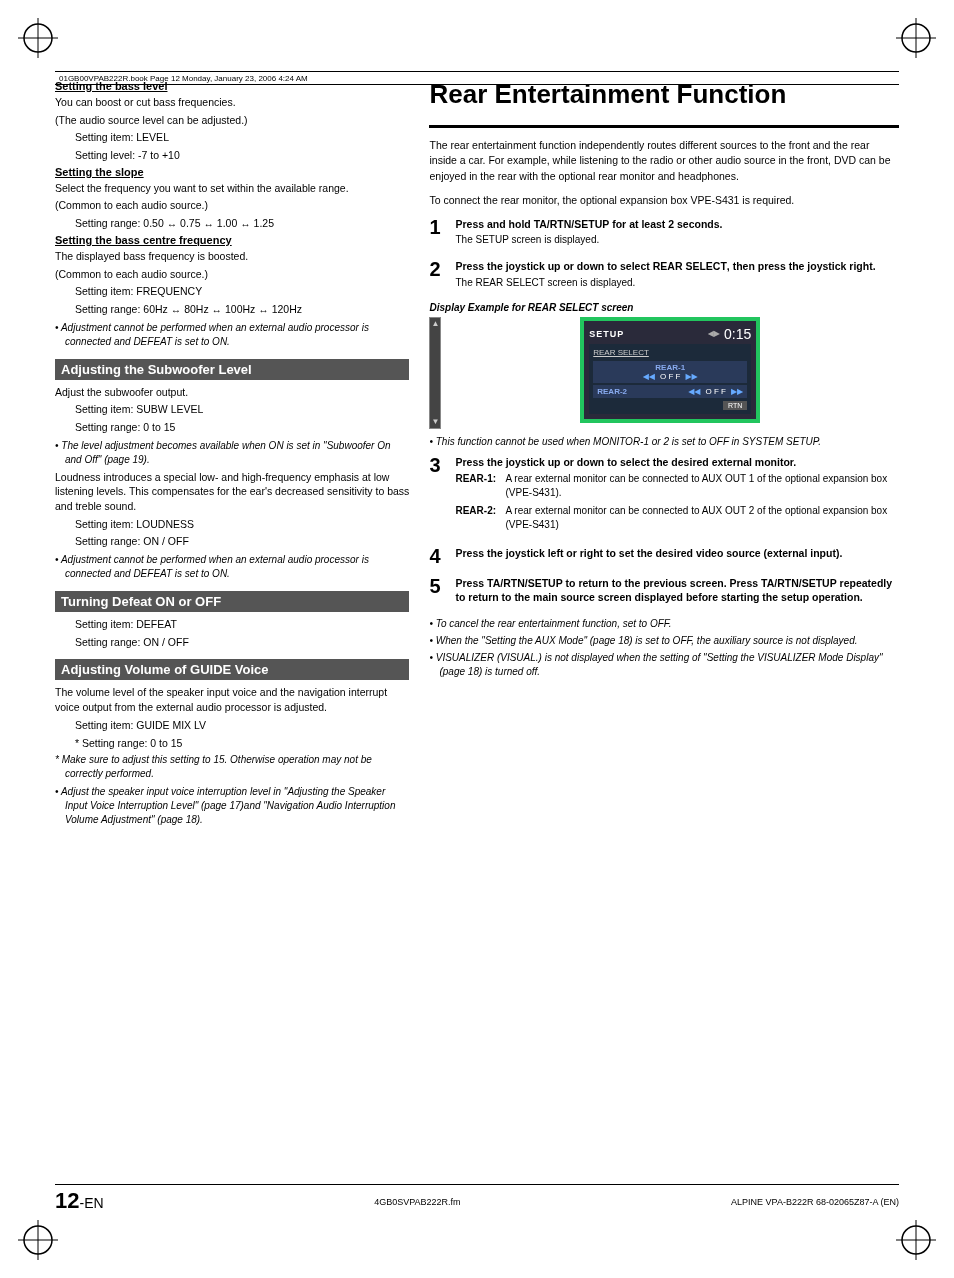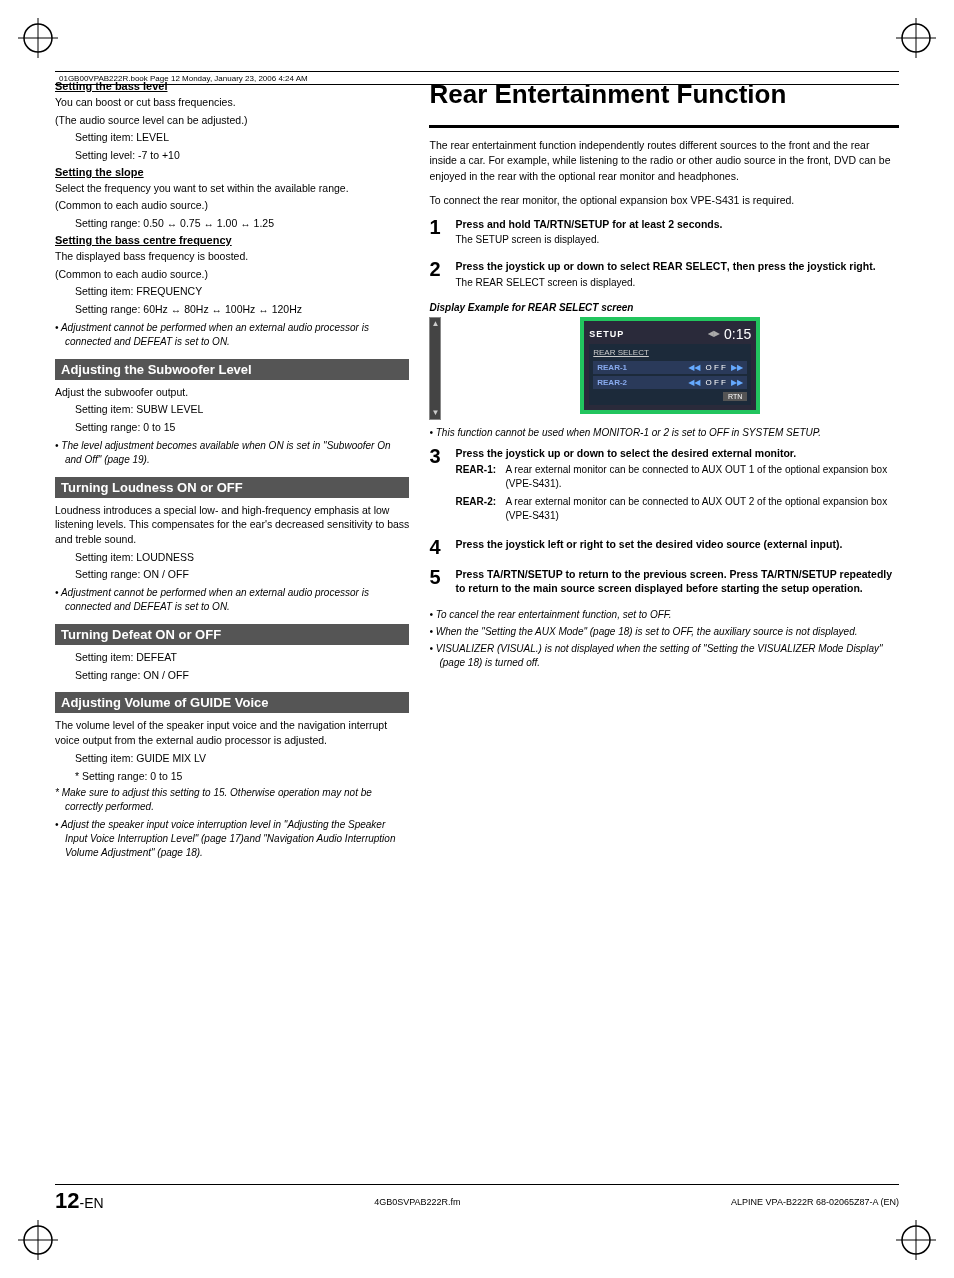--- a/index.html
+++ b/index.html
@@ -445,21 +445,20 @@
       </div>
 
       <div class="section-header">Adjusting the Subwoofer Level</div>
       <div>
         <p>Adjust the subwoofer output.</p>
         <p class="indent">Setting item: SUBW LEVEL</p>
         <p class="indent">Setting range: 0 to 15</p>
         <p class="bullet-item italic-note">The level adjustment becomes available when ON is set in "Subwoofer On and Off" (page 19).</p>
       </div>
 
-      <div class="section-header">Turning Loudness ON or OFF</div>
       <div>
         <p>Loudness introduces a special low- and high-frequency emphasis at low listening levels. This compensates for the ear's decreased sensitivity to bass and treble sound.</p>
         <p class="indent">Setting item: LOUDNESS</p>
         <p class="indent">Setting range: ON / OFF</p>
         <p class="bullet-item italic-note">Adjustment cannot be performed when an external audio processor is connected and DEFEAT is set to ON.</p>
       </div>
 
       <div class="section-header">Turning Defeat ON or OFF</div>
       <div>
         <p class="indent">Setting item: DEFEAT</p>
@@ -511,21 +510,21 @@
             <div class="screen-top-bar">
               <span class="screen-label">SETUP</span>
               <div style="display:flex;align-items:center;gap:4px;">
                 <span style="color:#aaa;font-size:8px;">◀▶</span>
                 <span class="screen-time">0:15</span>
               </div>
             </div>
             <div class="screen-content" style="background:#1c2a3a;">
               <div class="screen-section-title" style="color:#ccc;font-size:8px;margin-bottom:4px;text-decoration:underline;">REAR SELECT</div>
 
-              <div class="screen-row" style="display:flex;justify-content:space-between;align-items:center;background:#2a3a5a;color:#ddd;font-size:8px;padding:2px 4px;margin-bottom:2px;">
+              <div class="screen-row" style="display:flex;justify-content:space-between;align-items:center;background:#2a3a5a;color:#ddd;font-size:8px;padding:2px 4px;margin-bottom:2px;flex-direction:column;">
                 <span class="screen-row-label" style="color:#88aaee;font-weight:bold;">REAR-1</span>
                 <div class="screen-controls" style="display:flex;align-items:center;gap:2px;">
                   <span style="color:#66aaff;font-size:8px;">◀◀</span>
                   <span class="screen-off" style="color:#fff;font-size:8px;padding:0 3px;">O F F</span>
                   <span style="color:#66aaff;font-size:8px;">▶▶</span>
                 </div>
               </div>
 
               <div class="screen-row" style="display:flex;justify-content:space-between;align-items:center;background:#2a3a5a;color:#ddd;font-size:8px;padding:2px 4px;margin-bottom:2px;">
                 <span class="screen-row-label" style="color:#88aaee;font-weight:bold;">REAR-2</span>

